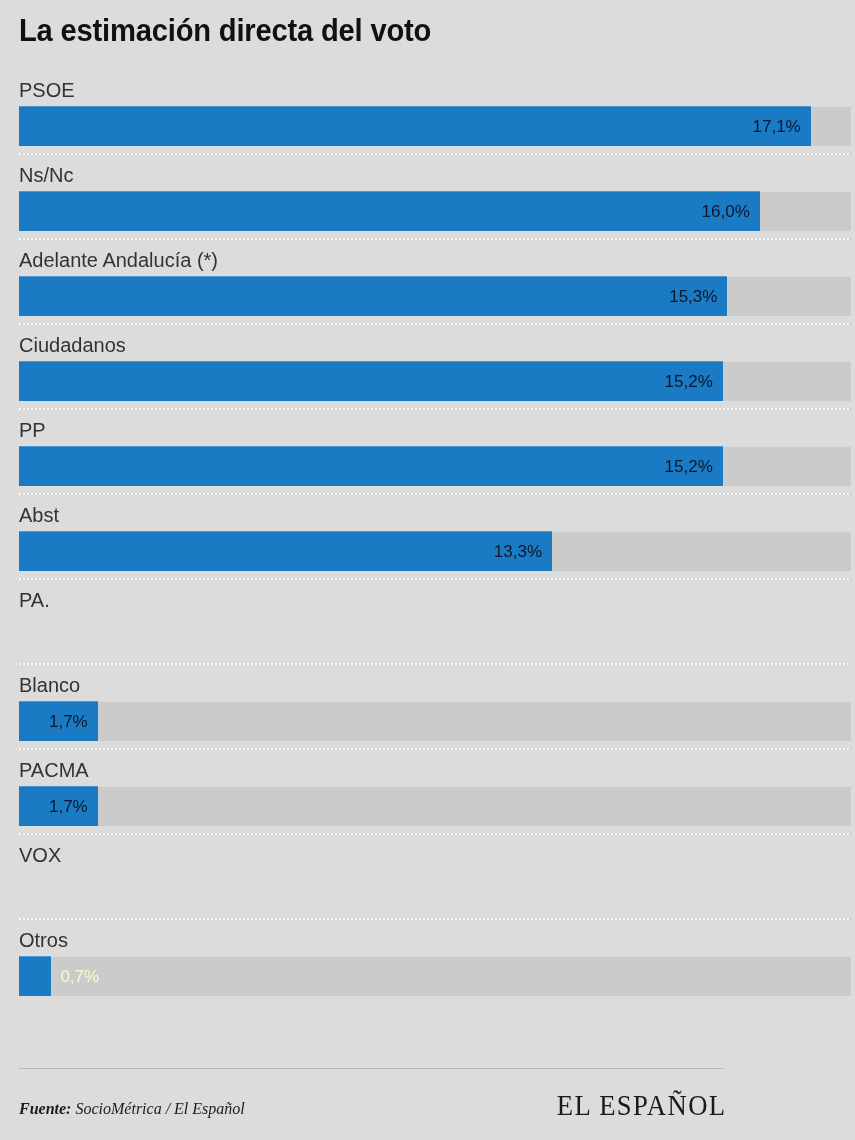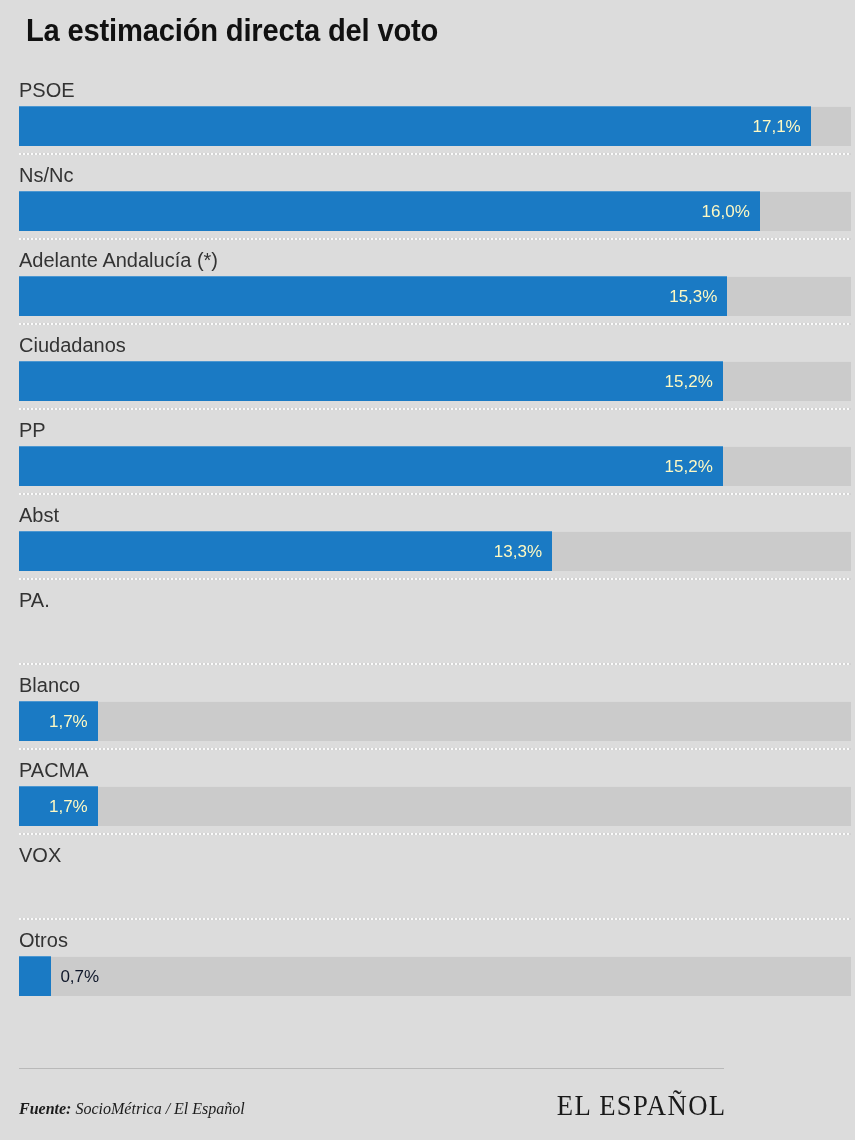--- a/index.html
+++ b/index.html
@@ -19,21 +19,21 @@
   #chart-root {
     width: 855px;
     height: 1140px;
     position: relative;
     box-sizing: border-box;
   }
 
   
   .title-wrap {
     position: absolute;
-    left: 7px;
+    left: 0;
     top: 0;
     width: 707px;
     height: 68px;
     padding-left: 22px;
   }
   .chart-title {
     position: absolute;
     left: 19px;
     top: 13px;
     font-family: "Liberation Sans Narrow", "Liberation Sans", sans-serif;
@@ -102,33 +102,33 @@
     background: #1a7ac4;
     box-shadow: inset 0 1px 0 rgba(255,255,255,0.22);
     display: flex;
     align-items: center;
     justify-content: flex-end;
     box-sizing: border-box;
     padding-right: 10px;
   }
   .bar .val {
     font-size: 17px;
-    color: #fef9c3;
+    color: #0f172a;
     white-space: nowrap;
     line-height: 1;
   }
   .bar.outside {
     padding-right: 0;
     overflow: visible;
   }
   .bar.outside .val {
     position: absolute;
     left: 100%;
     margin-left: 9px;
-    color: #0f172a;
+    color: #fef9c3;
   }
 
   
   .footer {
     position: absolute;
     left: 0;
     bottom: 0;
     width: 732px;
     height: 72px;
   }

